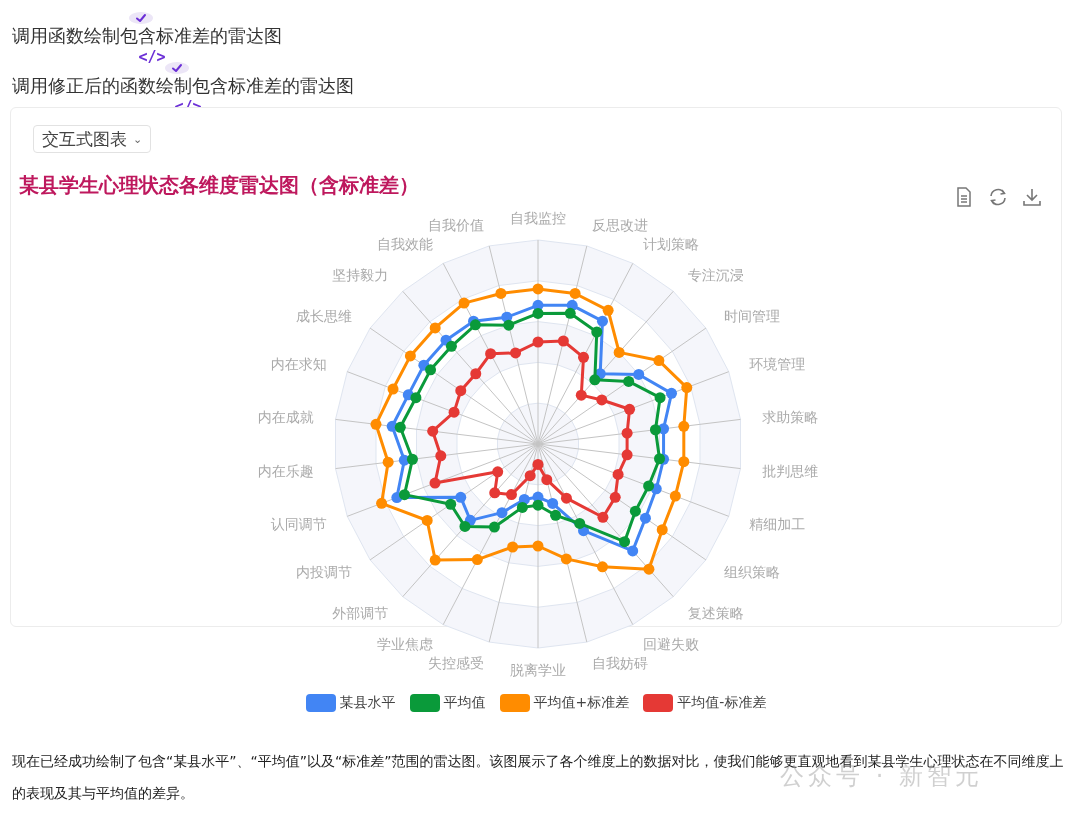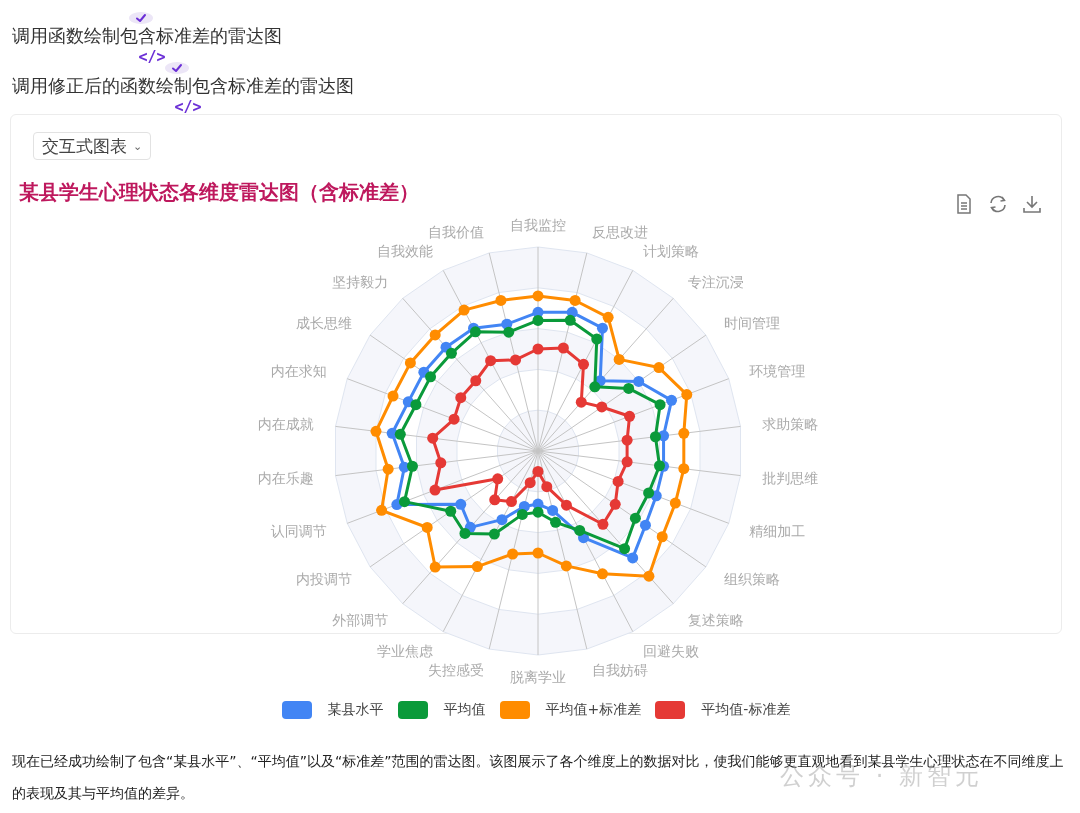--- a/index.html
+++ b/index.html
@@ -9,40 +9,40 @@
     color: #1f1f1f; position: relative; overflow: hidden;
   }
   .step { position: absolute; left: 12px; display: flex; align-items: center; height: 28px; flex-direction: column; }
   .step .check {
     width: 24px; height: 24px; border-radius: 50%; background: #ece6f7;
     display: flex; align-items: center; justify-content: center; margin-right: 12px;
   }
   .step .label { font-size: 18px; color: #333; }
   .step .code { margin-left: 10px; color: #6b2fd6; font-weight: bold; font-size: 15px; font-family: "DejaVu Sans Mono", monospace; }
   .card {
-    position: absolute; left: 10px; top: 114px; width: 1052px; height: 520px;
+    position: absolute; left: 10px; top: 107px; width: 1052px; height: 520px;
     border: 1px solid #ececec; border-radius: 6px; background: #fff;
   }
   .dropdown {
     position: absolute; left: 22px; top: 17px; height: 28px; padding: 0 8px;
     border: 1px solid #e2e2e2; border-radius: 4px; display: flex; align-items: center;
     font-size: 17px; color: #444; background: #fff;
   }
   .dropdown .chev { margin-left: 6px; font-size: 11px; color: #666; }
   .chart-title {
     position: absolute; left: 8px; top: 64px; font-size: 20px; font-weight: bold; color: #be185d;
   }
   .tools { position: absolute; right: 18px; top: 78px; display: flex; gap: 12px; }
   .tools span { width: 22px; height: 22px; display: inline-block; cursor: pointer; }
   svg text { font-family: "DejaVu Sans", "Liberation Sans", sans-serif; }
   .legend {
     position: absolute; left: 0; right: 0; top: 586px; display: flex; justify-content: center; gap: 14px;
     font-size: 14px; color: #444;
   }
-  .legend .item { display: flex; align-items: center; gap: 16px; cursor: pointer; }
+  .legend .item { display: flex; align-items: center; gap: 4px; cursor: pointer; }
   .legend .swatch { width: 30px; height: 18px; border-radius: 4px; display: inline-block; }
   .para {
     position: absolute; left: 12px; top: 745px; width: 1060px; font-size: 14px; line-height: 32px; color: #222;
   }
   .watermark {
     position: absolute; left: 780px; top: 760px; font-size: 24px; color: rgba(150,150,150,0.45);
     letter-spacing: 4px; pointer-events: none;
   }
 </style>
 </head>

